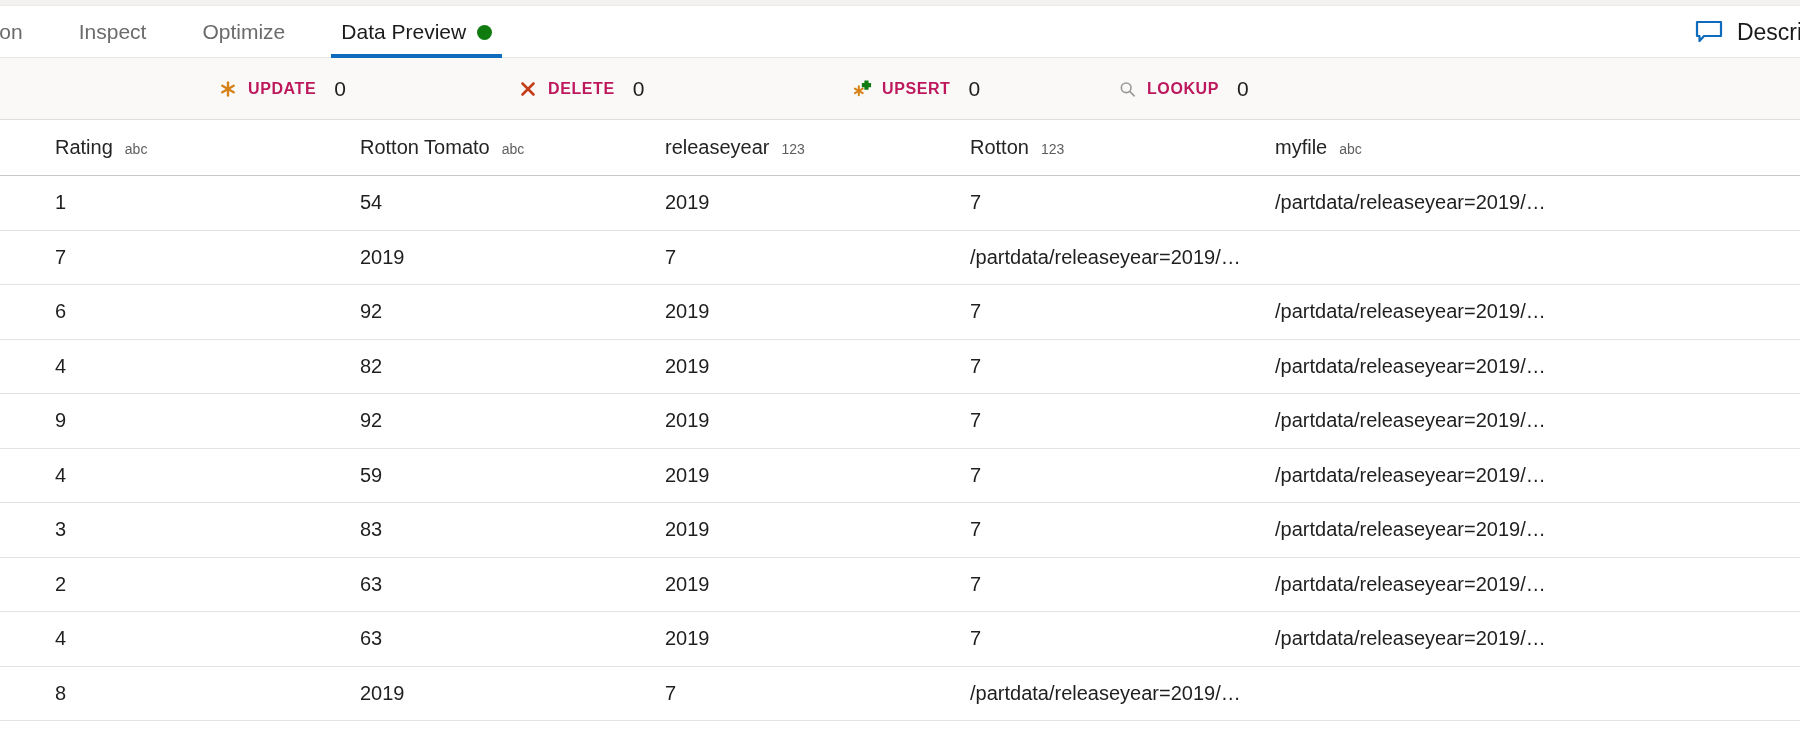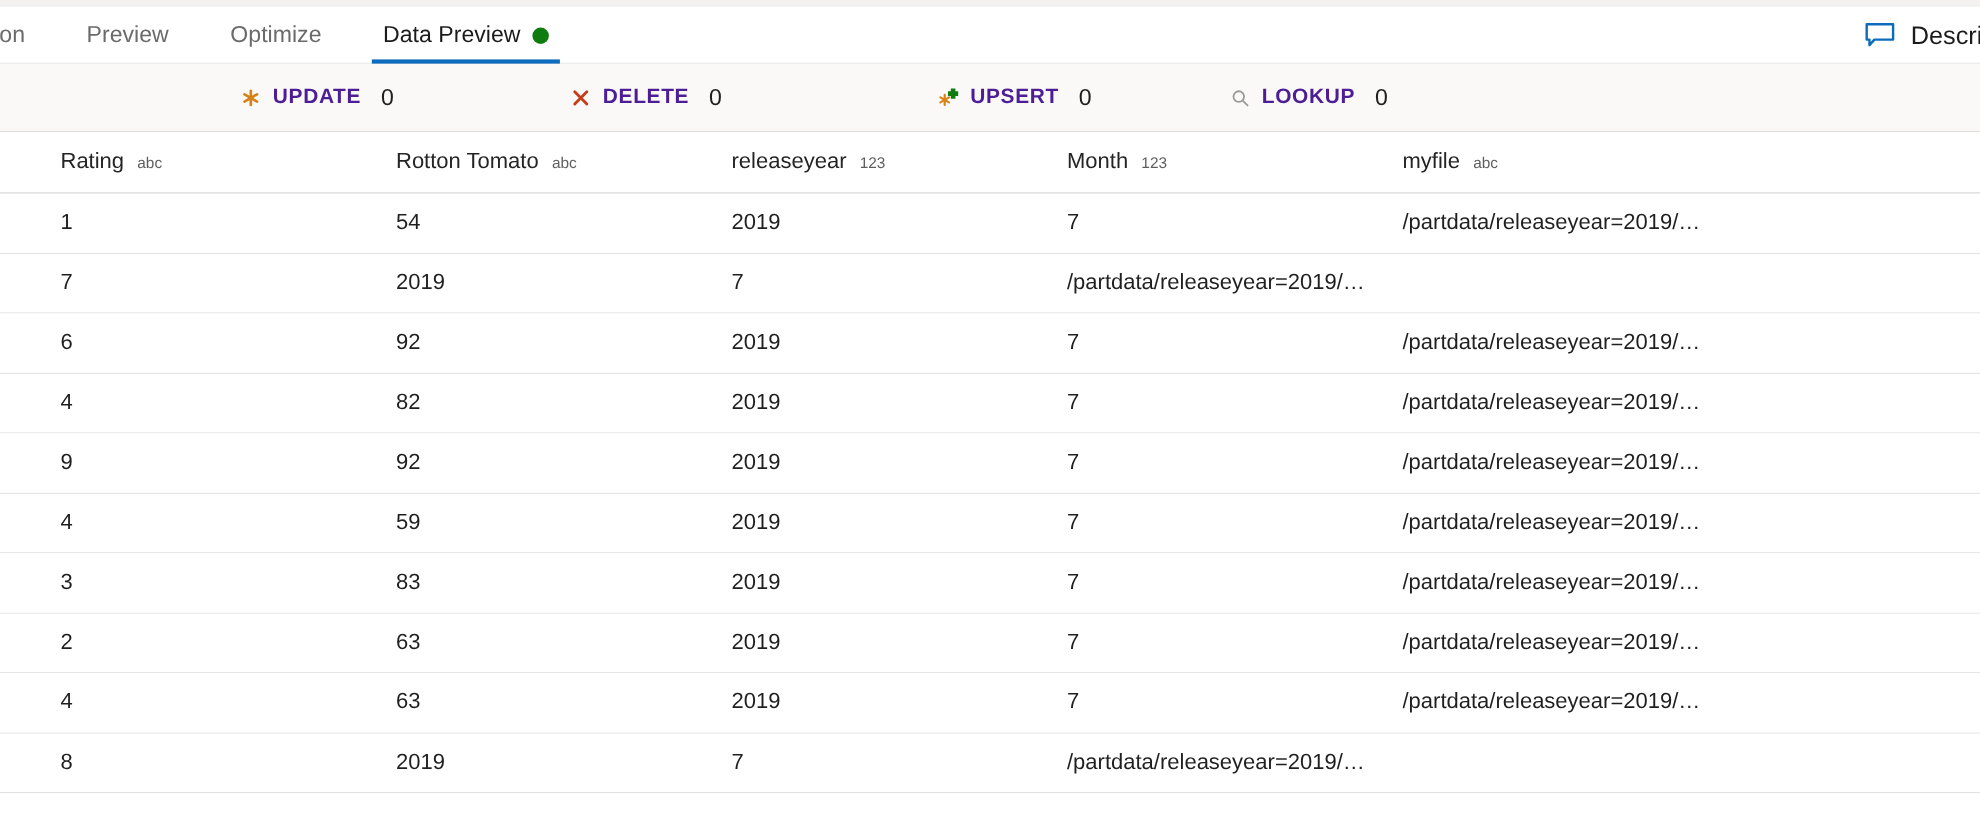--- a/index.html
+++ b/index.html
@@ -97,24 +97,24 @@
   }
   .stat {
     display: flex;
     align-items: center;
     gap: 10px;
     position: absolute;
     top: 0;
     height: 62px;
   }
   .stat-label {
-    font-size: 19px;
+    font-size: 16px;
     letter-spacing: 0.6px;
     font-weight: 700;
-    color: #4c1d95;
+    color: #be185d;
     text-transform: uppercase;
   }
   .stat-value {
     font-size: 21px;
     color: #1f1f1f;
     margin-left: 8px;
   }
   .stat-value.big { font-size: 23px; }
   .stat-icon {
     width: 20px; height: 20px; flex: 0 0 auto; display: block;
@@ -182,21 +182,21 @@
 <div id="app">
 
   <div class="top-strip"></div>
 
   <div class="tabbar">
     <div class="tabs" id="tab-list">
         <div class="tab clipped-left">
           <span>jection</span>
         </div>
         <div class="tab">
-          <span>Preview</span>
+          <span>Inspect</span>
         </div>
         <div class="tab">
           <span>Optimize</span>
         </div>
         <div class="tab active">
           <span>Data Preview</span>
           <span class="status-dot"></span>
           <span class="tab-underline"></span>
         </div>
       </div>
@@ -279,21 +279,21 @@
         </div>
         <div class="col c1" style="width: 305px;">
           <span class="col-name">Rotton Tomato</span>
           <span class="col-type">abc</span>
         </div>
         <div class="col c2" style="width: 305px;">
           <span class="col-name">releaseyear</span>
           <span class="col-type">123</span>
         </div>
         <div class="col c3" style="width: 305px;">
-          <span class="col-name">Month</span>
+          <span class="col-name">Rotton</span>
           <span class="col-type">123</span>
         </div>
         <div class="col c4" style="width: 520px;">
           <span class="col-name">myfile</span>
           <span class="col-type">abc</span>
         </div>
       </div>
     <div id="grid-body">
         <div class="grid-row">
           <div class="spacer-l"></div>

